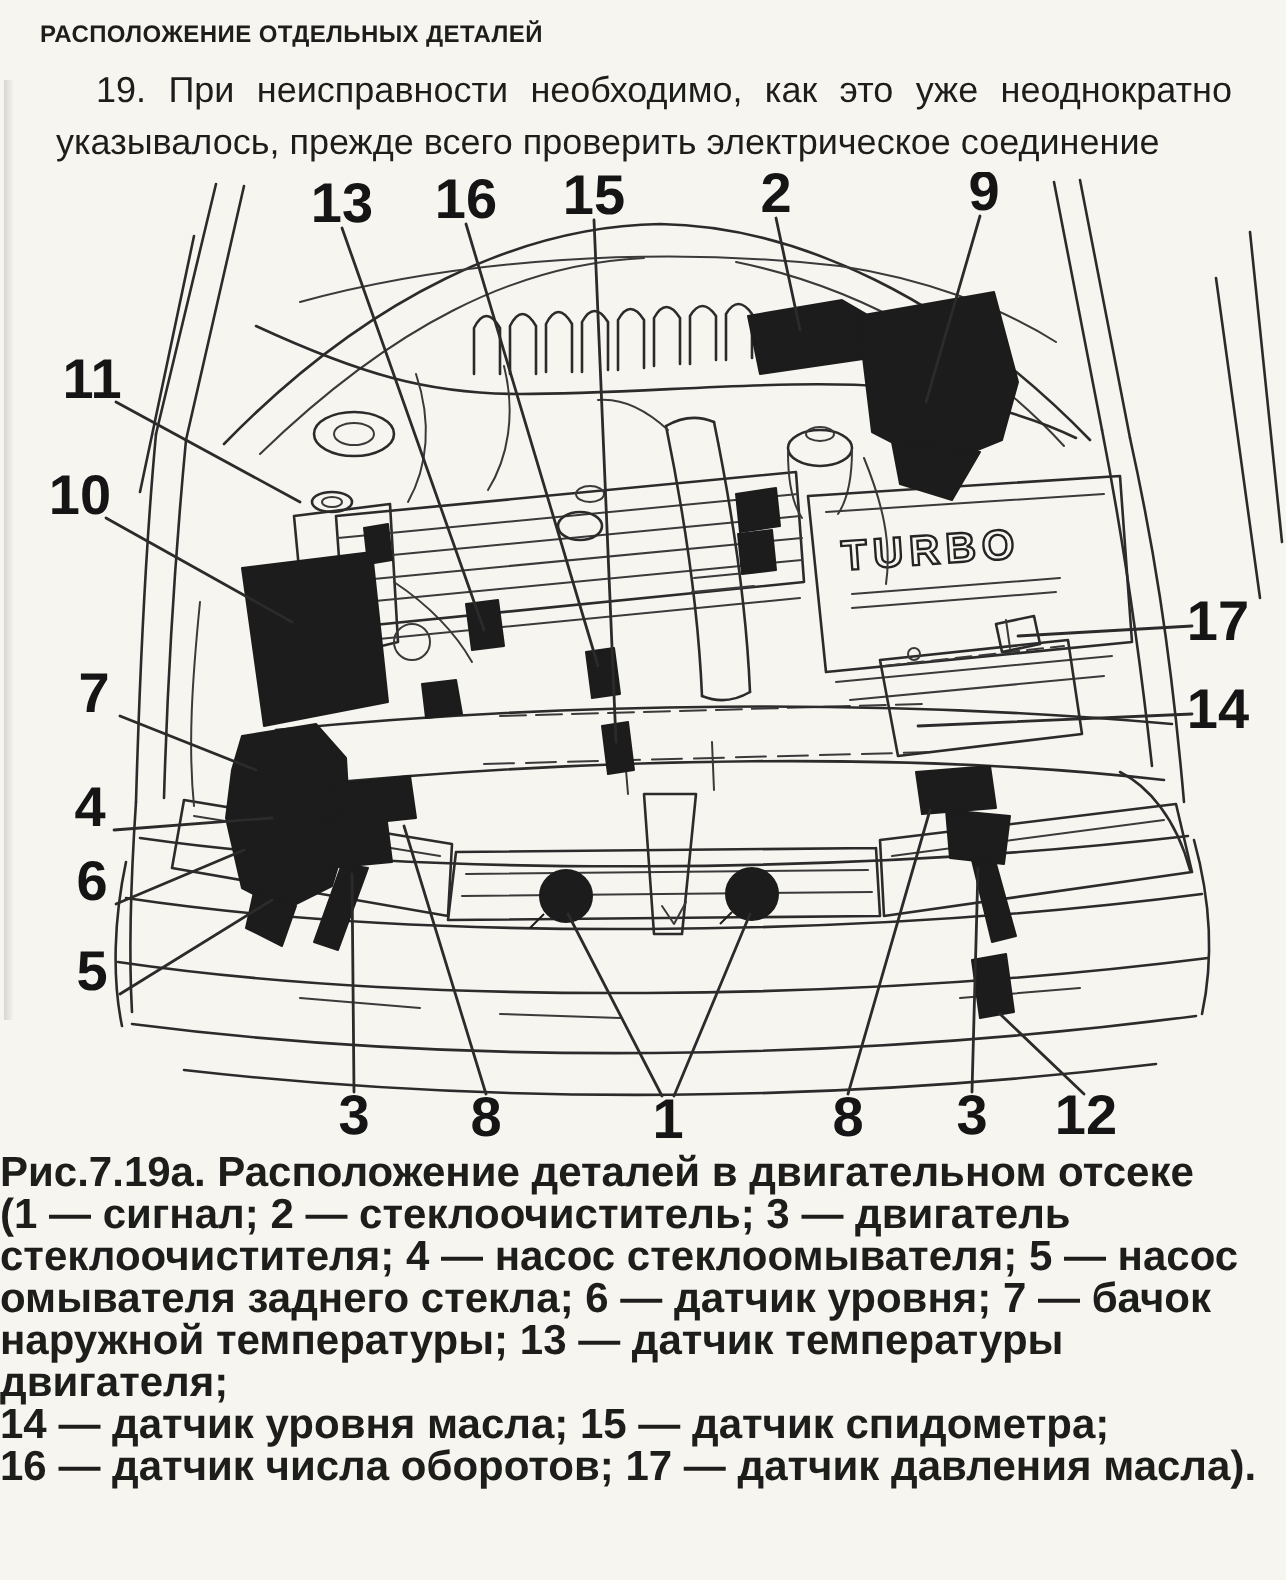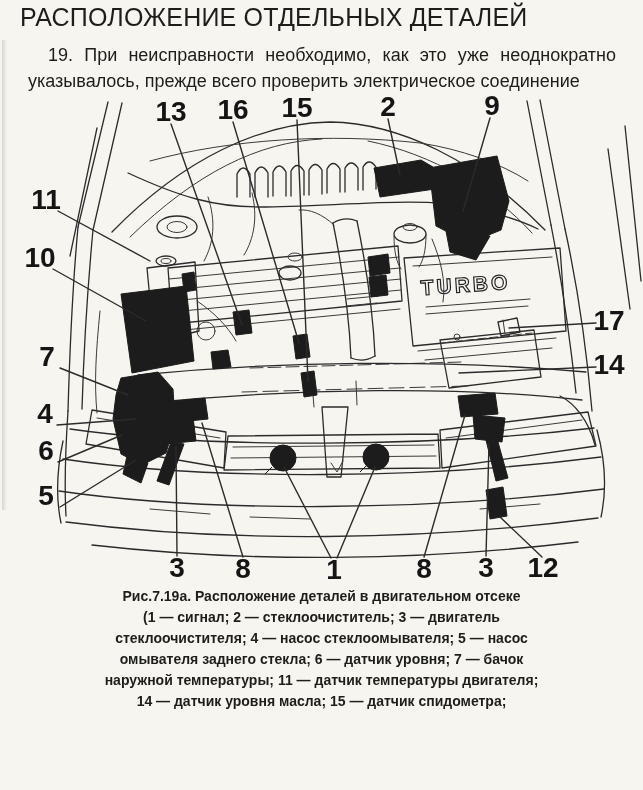--- a/index.html
+++ b/index.html
@@ -7,31 +7,31 @@
     width:643px;height:790px;overflow:hidden;
     background:#f7f5f0;color:#1d1d1b;
     font-family:"Liberation Sans",sans-serif;
     position:relative;
   }
   .scan-edge{
     position:absolute;left:2px;top:40px;width:5px;height:470px;
     background:linear-gradient(to right,#d9d6cf,rgba(217,214,207,0));
   }
   h1.head{
-    font-size:25px;line-height:24px;font-weight:400;
-    margin:5px 24px 13px 20px;letter-spacing:0.2px;
+    font-size:12px;line-height:24px;font-weight:700;
+    margin:5px 24px 3px 20px;letter-spacing:0.2px;
   }
   p.intro{
     font-size:18px;line-height:26px;font-weight:400;
     margin:0 27px 0 28px;text-indent:20px;text-align:justify;
   }
   .fig{display:block;margin:2px 0 0 0;}
   .caption{
-    margin-top:6px;text-align:center;
-    font-size:14px;line-height:21px;font-weight:700;
+    margin-top:6px;
+    font-size:21px;line-height:21px;font-weight:700;
   }
   
   .ln{fill:none;stroke:#2b2b2b;stroke-width:1.3;stroke-linecap:round;stroke-linejoin:round;}
   .thin{fill:none;stroke:#3a3a3a;stroke-width:1;stroke-linecap:round;stroke-linejoin:round;}
   .dk{fill:#1c1c1c;stroke:#1c1c1c;stroke-width:1;stroke-linejoin:round;}
   .lead{fill:none;stroke:#2b2b2b;stroke-width:1.4;stroke-linecap:round;}
   .num{font:700 28px "Liberation Sans",sans-serif;fill:#151515;text-anchor:middle;}
   .badge{font:700 21px "Liberation Sans",sans-serif;fill:#f7f5f0;stroke:#242424;stroke-width:1.2;letter-spacing:3px;text-anchor:middle;}
 </style>
 </head>
@@ -214,15 +214,16 @@
     <text class="num" x="486" y="566">3</text>
     <text class="num" x="543" y="566">12</text>
   </g>
 </svg>
 
 <div class="caption">
   <div>Рис.7.19а. Расположение деталей в двигательном отсеке</div>
   <div>(1 — сигнал; 2 — стеклоочиститель; 3 — двигатель</div>
   <div>стеклоочистителя; 4 — насос стеклоомывателя; 5 — насос</div>
   <div>омывателя заднего стекла; 6 — датчик уровня; 7 — бачок</div>
-  <div>наружной температуры; 11 — датчик температуры двигателя;</div>
+  <div>наружной температуры; 13 — датчик температуры двигателя;</div>
   <div>14 — датчик уровня масла; 15 — датчик спидометра;</div>
+  <div>16 — датчик числа оборотов; 17 — датчик давления масла).</div>
 </div>
 
 </body></html>

